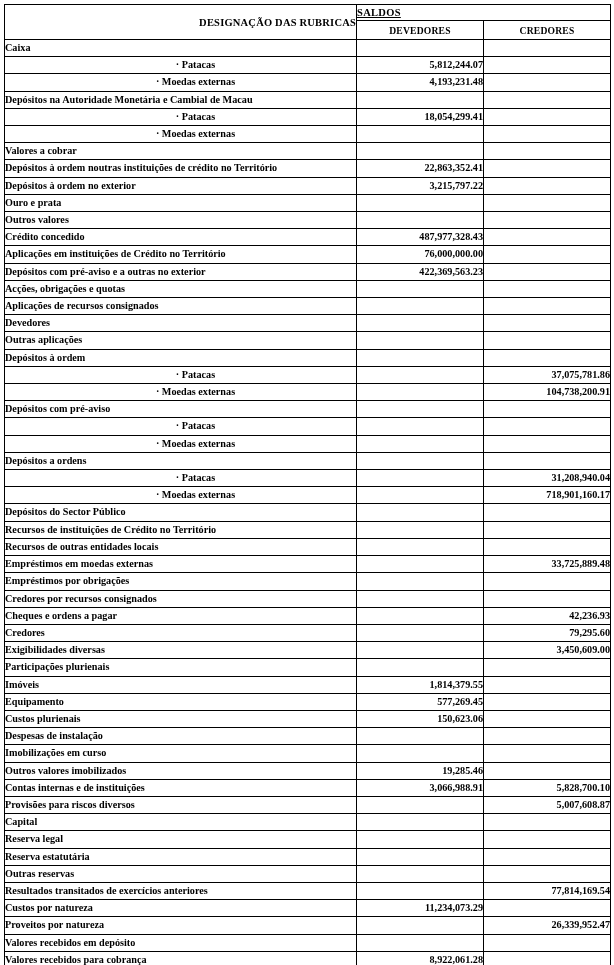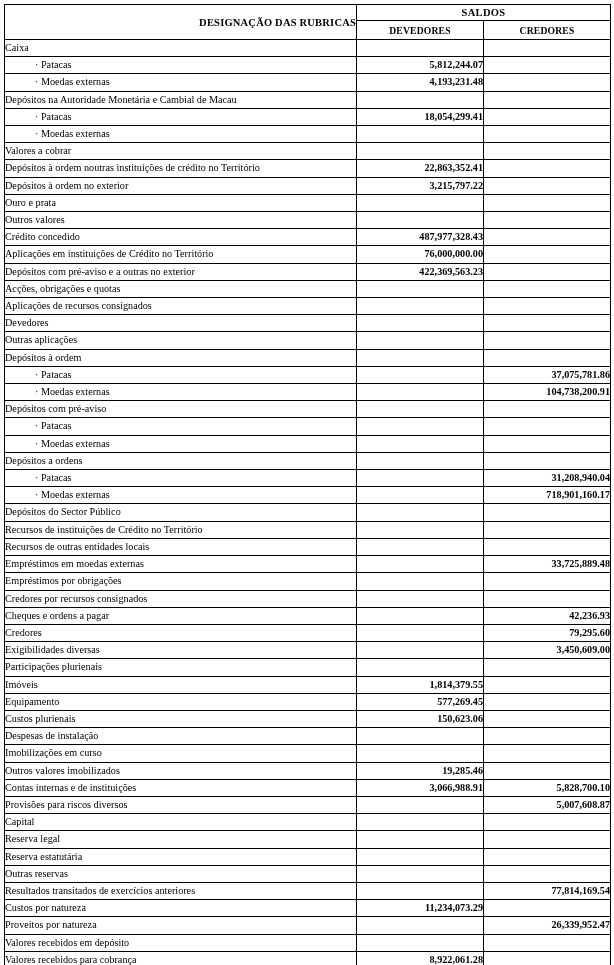--- a/index.html
+++ b/index.html
@@ -33,50 +33,52 @@
   }
   
   .hdr-rubricas {
     text-align: right;
     font-weight: bold;
     font-size: 10.5px;
     letter-spacing: 0.2px;
     height: 34px;
   }
   .hdr-saldos {
-    text-align: center;
+    text-align: left;
     font-weight: bold;
     font-size: 10.5px;
     letter-spacing: 0.3px;
     height: 15px;
+    text-decoration: underline;
   }
   .hdr-sub {
     text-align: center;
     font-weight: bold;
     font-size: 9.6px;
     letter-spacing: 0.2px;
     height: 17px;
   }
   
   td.desc {
     text-align: left;
     padding-left: 4px;
     font-size: 10.2px;
-    font-weight: normal;
+    font-weight: bold;
     white-space: nowrap;
     overflow: hidden;
     height: 16.2px;
     line-height: 16.2px;
     border-left: 1px solid #000;
     border-right: 1px solid #000;
     border-top: none;
     border-bottom: none;
   }
   td.desc.indent {
     padding-left: 30px;
+    text-align: center;
   }
   td.num {
     text-align: right;
     padding-right: 6px;
     font-size: 10.2px;
     font-weight: bold;
     white-space: nowrap;
     height: 16.2px;
     line-height: 16.2px;
     border-left: 1px solid #000;

